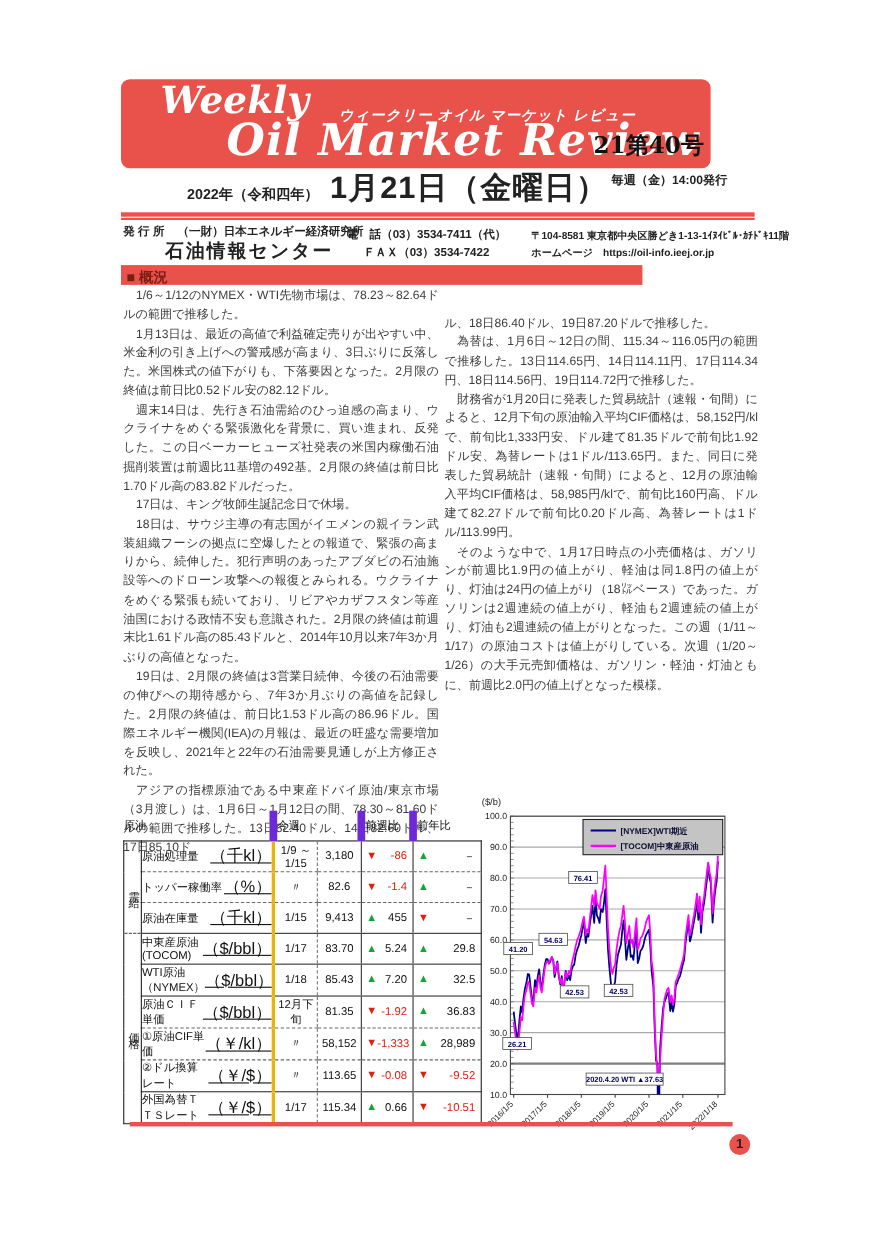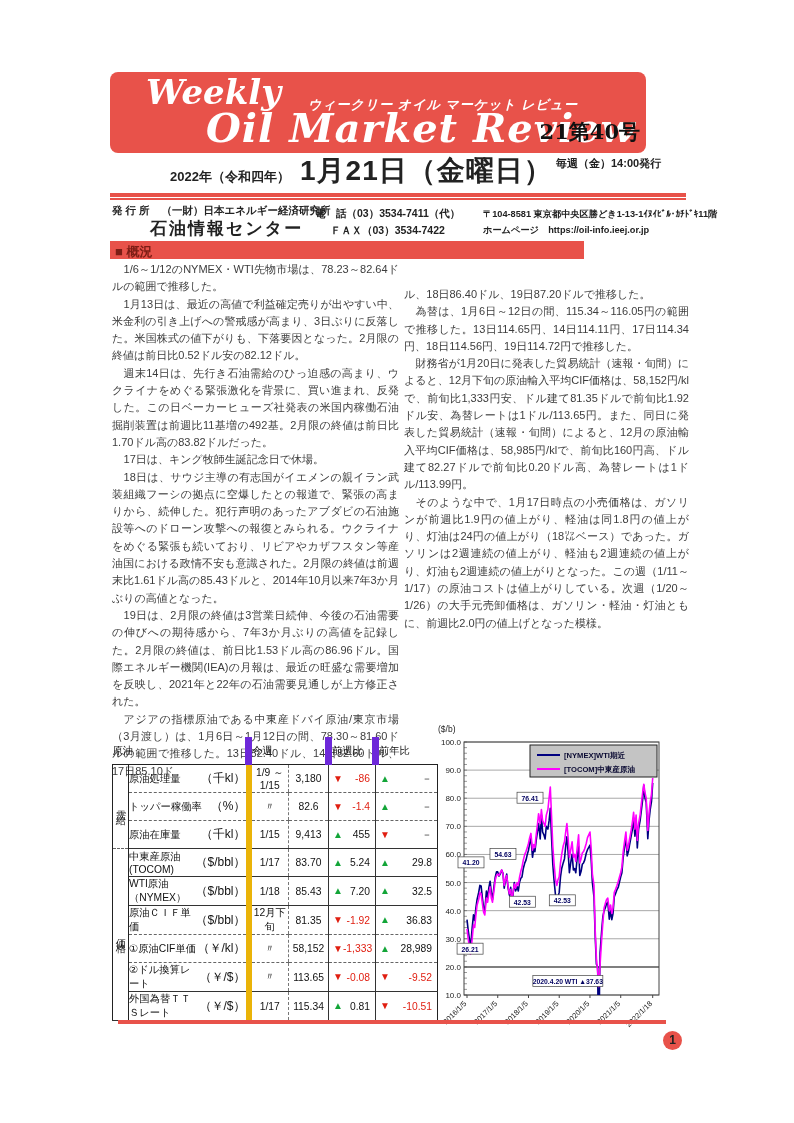--- a/index.html
+++ b/index.html
@@ -37,22 +37,22 @@
   table.dt{position:absolute;left:112px;top:737px;width:325px;border-collapse:collapse;table-layout:fixed;}
   table.dt td{padding:0;height:27px;font-size:10.3px;color:#111;overflow:hidden;}
   td.hc{height:24px;font-size:10.5px;text-align:left;font-weight:normal;margin-left:42px;}
   td.hd{height:24px;font-size:10.5px;text-align:left;border-left:7px solid #6d28d9;}
   tr.first td{border-top:1.6px solid #222;}
   tr.last td{border-bottom:1.6px solid #222;}
   td.grp{border-left:1.6px solid #222;border-right:1px solid #222;text-align:center;
          writing-mode:vertical-rl;text-orientation:upright;font-size:10.5px;letter-spacing:5px;}
   td.nm{padding:0 3px 0 4px;}
   td.nm .nrow{display:flex;justify-content:space-between;align-items:center;}
-  td.nm .un{font-size:12px;}
-  td.dtc{border-left:6px solid #eab308;text-align:center;font-size:8.4px;}
+  td.nm .un{font-size:15px;text-decoration:underline;}
+  td.dtc{border-left:3px solid #eab308;text-align:center;font-size:8.4px;}
   td.vl{border-left:1px dashed #777;text-align:center;padding-right:4px;}
   td.df{border-left:1px solid #333;}
   td.df .dfi{display:flex;justify-content:space-between;align-items:center;padding:0 5px 0 4px;}
   td.lastc{border-right:1.6px solid #222;}
   tr.sd td{border-bottom:1px dashed #666;}
   tr.ss td{border-bottom:1px solid #333;}
   .tri{font-size:10px;line-height:10px;}
   .tri.g{color:#13a538;} .tri.r{color:#e01e10;}
   .num.neg{color:#e01e10;}
   
@@ -321,21 +321,21 @@
             <div class="nrow">
               <span>外国為替ＴＴＳレート</span>
               <span class="un">（￥/$）</span>
             </div>
           </td>
           <td class="dtc">1/17</td>
           <td class="vl">115.34</td>
           <td class="df">
             <div class="dfi">
               <span class="tri g">▲</span>
-              <span class="num">0.81</span>
+              <span class="num">0.66</span>
             </div>
           </td>
           <td class="df lastc">
             <div class="dfi">
               <span class="tri r">▼</span>
               <span class="num neg">-10.51</span>
             </div>
           </td>
         </tr>
       </tbody>

